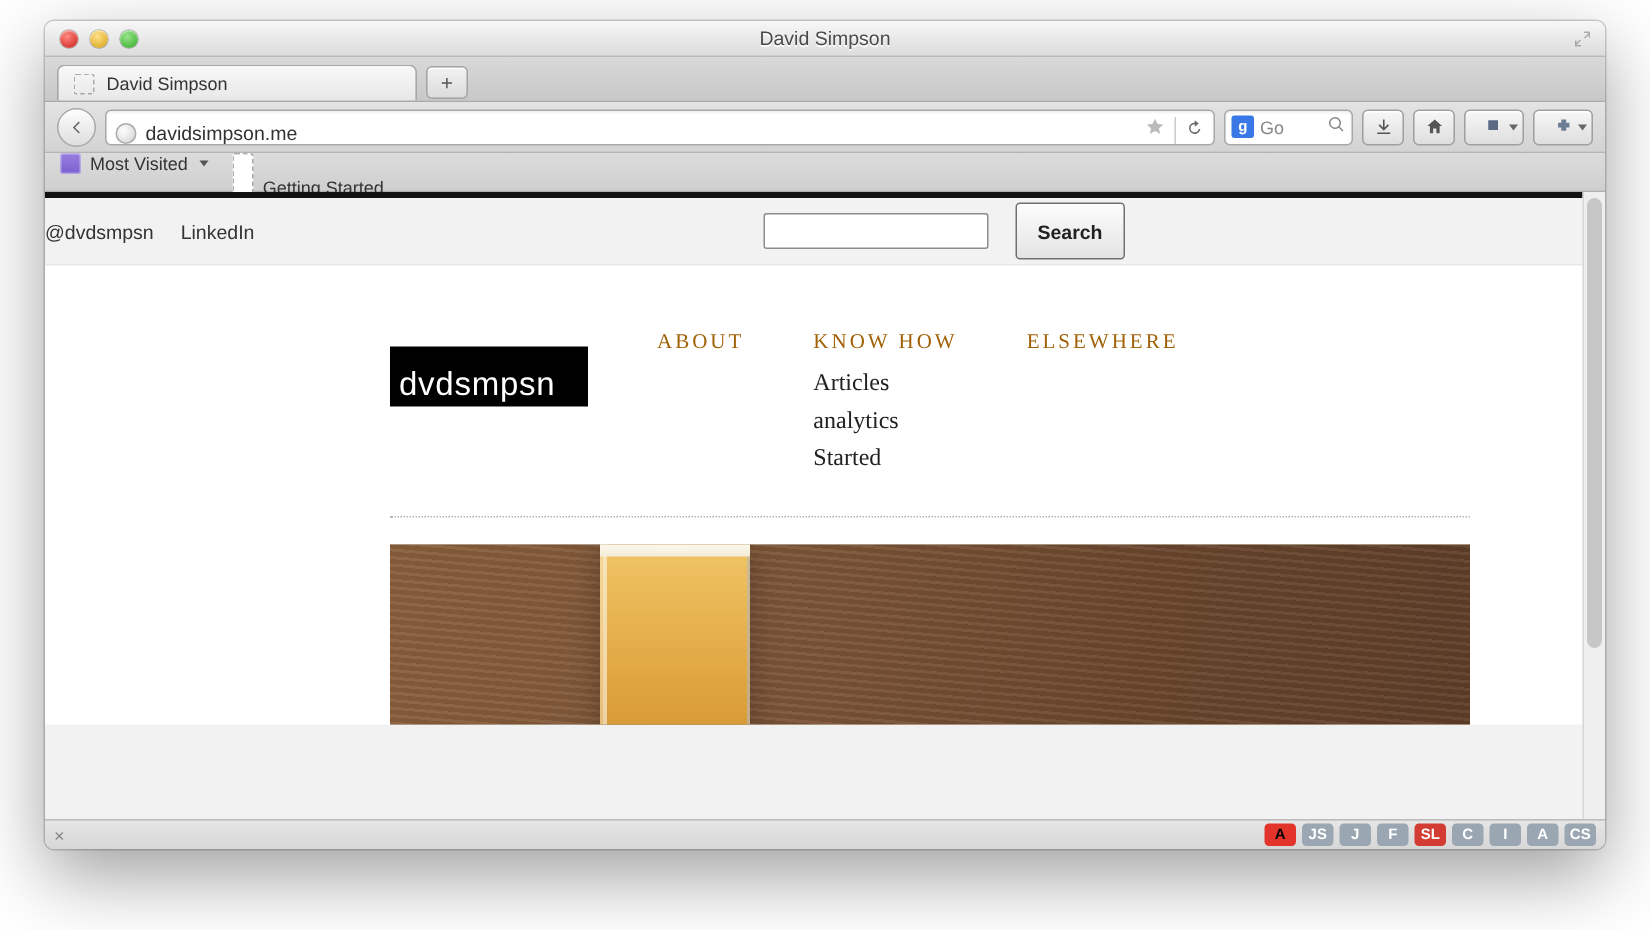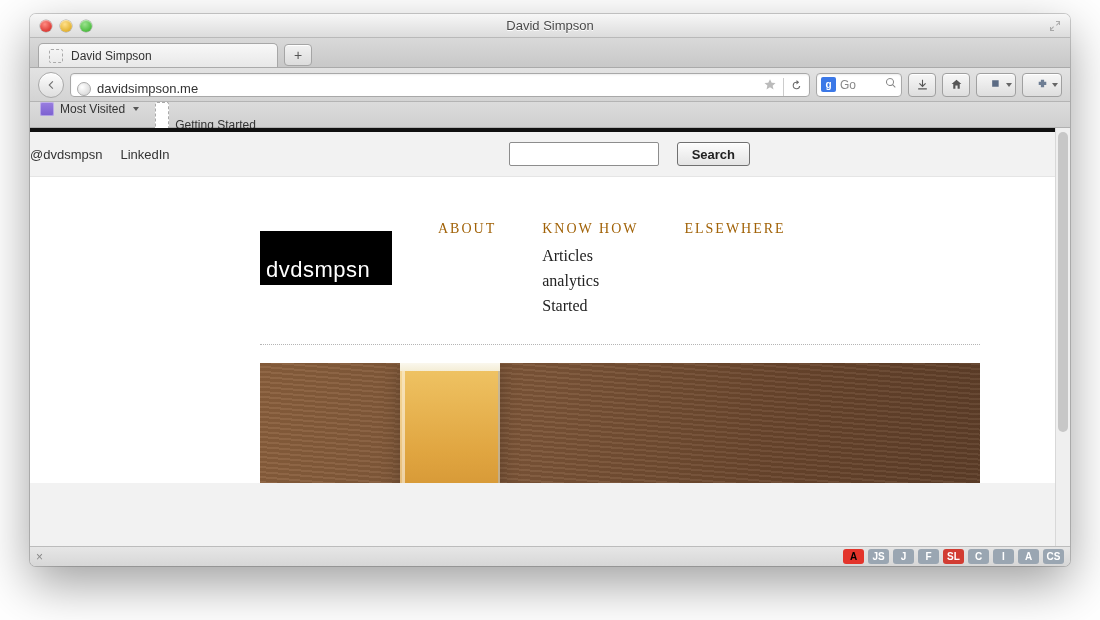--- a/index.html
+++ b/index.html
@@ -67,25 +67,25 @@
 
   
   .viewport { position:absolute; left:0; right:0; top:114px; bottom:20px; background:#f2f2f2; }
   .thinblack { height:4px; background:#111; }
   .topstrip { background:#f2f2f2; border-bottom:1px solid #e5e5e5; }
   .ts-inner { width:720px; height:44px; display:flex; align-items:center; gap:18px; font-size:13px; color:#333; }
   .ts-inner .links { display:flex; gap:18px; }
   .ts-inner .links a { color:#333; text-decoration:none; }
   .ts-spacer { flex:1; }
   .searchbox { width:150px; height:24px; border:1px solid #8d8d8d; background:#fff; border-radius:2px; }
-  .searchbtn { height:24px; padding:0 14px; border:1px solid #707070; border-radius:3px; background:linear-gradient(#fdfdfd,#e4e4e4); font: bold 13px Arial; color:#222; box-shadow:inset 0 1px 0 #fff; }
+  .searchbtn { height:38px; padding:0 14px; border:1px solid #707070; border-radius:3px; background:linear-gradient(#fdfdfd,#e4e4e4); font: bold 13px Arial; color:#222; box-shadow:inset 0 1px 0 #fff; }
 
   .page { background:#fff; padding:44px 0 0 0; }
   .cols { width:720px; margin-left:230px; display:flex; gap:46px; font-family: Georgia, "Times New Roman", serif; color:#222; }
-  .logo { width:132px; height:54px; background:#000; color:#fff; display:flex; align-items:flex-end; padding:0 6px 4px 6px; font: 22px/1 Arial, sans-serif; letter-spacing:.5px; margin-top:10px; }
+  .logo { width:132px; height:40px; background:#000; color:#fff; display:flex; align-items:flex-end; padding:0 6px 4px 6px; font: 22px/1 Arial, sans-serif; letter-spacing:.5px; margin-top:10px; }
   .col h3 { font: 14px Georgia, serif; letter-spacing:2px; color:#a16207; text-transform:uppercase; margin-bottom:7px; }
   .col ul { list-style:none; }
   .col li { font-size:16px; line-height:1.55; }
   .col li a { color:#222; text-decoration:none; }
   .dotrule { width:720px; margin:26px 0 0 230px; border-top:1px dotted #b5b5b5; }
 
   .hero { width:720px; height:120px; margin:18px 0 0 230px; overflow:hidden; position:relative; background:#7a5a3a; }
   .wood { position:absolute; inset:0; background:
       repeating-linear-gradient(5deg, rgba(255,255,255,.05) 0 2px, rgba(0,0,0,.06) 2px 5px),
       linear-gradient(100deg,#8a5f3c 0%, #7b5437 40%, #6a462d 70%, #5e3e28 100%);

